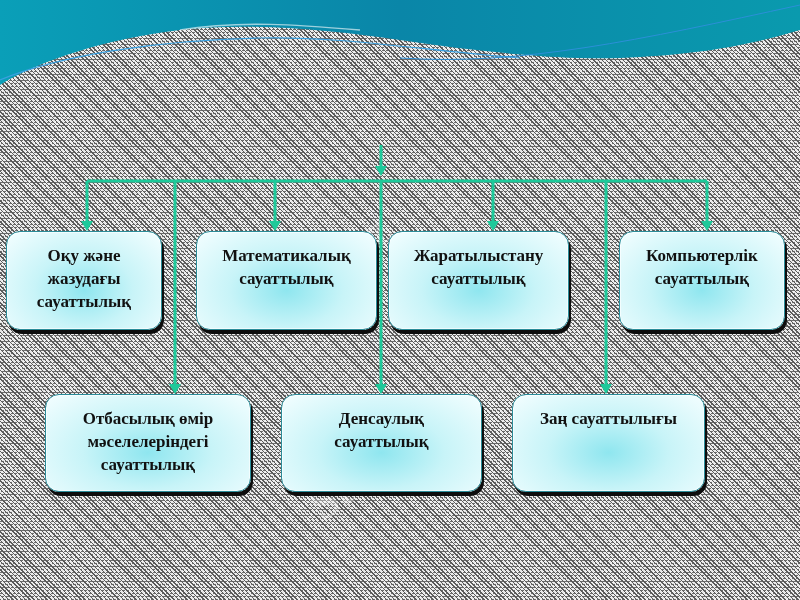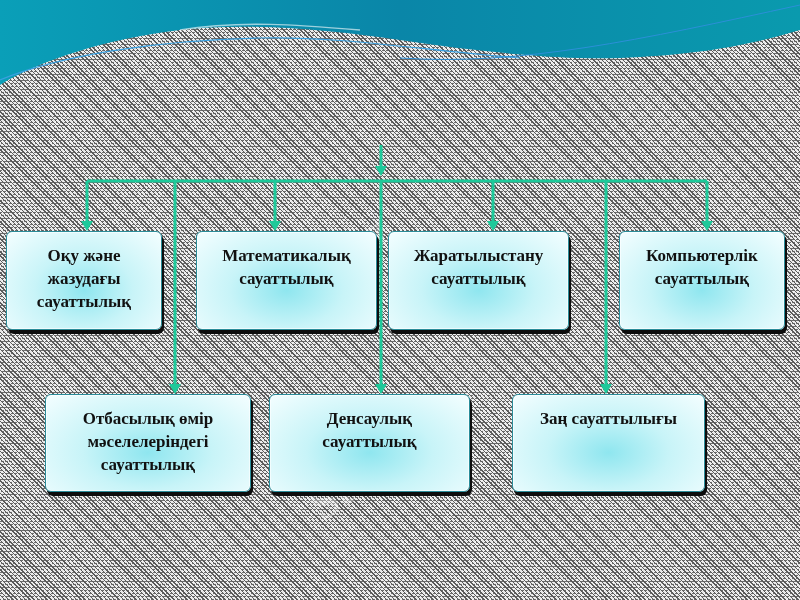--- a/index.html
+++ b/index.html
@@ -19,21 +19,21 @@
       box-sizing: border-box;
       border: 2px solid #3f7fb8;
       background: linear-gradient(90deg, #f6fbff 0%, #bcdcf7 30%, #86bdec 50%, #bcdcf7 70%, #f4f9ff 100%);
       box-shadow: 0 3px 0 #000;
       display: flex; align-items: center; justify-content: center;
     }
     .title-text { color: #e8141e; font-size: 31px; }
     .connectors { position: absolute; left: 0; top: 0; width: 800px; height: 600px; pointer-events: none; }
     .node {
       position: absolute; box-sizing: border-box;
-      border: 1.5px solid #2a8d9a; border-radius: 6px;
+      border: 1.5px solid #2a8d9a; border-radius: 14px;
       background: radial-gradient(ellipse at 50% 60%, #8fe6ef 0%, #c8f4f8 45%, #f4feff 100%);
       box-shadow: 2px 4px 0 #0d0d0d, 0 0 0 1px rgba(255,255,255,0.6) inset;
       text-align: center; padding-top: 12px;
       font-weight: bold; font-size: 17px; line-height: 23px; color: #111;
     }
     .node span { display: block; }
     .watermark { position: absolute; color: rgba(255,255,255,0.35); font-size: 46px; font-weight: bold; transform: rotate(-35deg); white-space: nowrap; }
   </style>
 </head>
 <body>
@@ -107,21 +107,21 @@
   <div class="node" style="left:619px; top:231px; width:166px; height:99px;">
     <span>Компьютерлік</span>
     <span>сауаттылық</span>
   </div>
 
   <div class="node" style="left:45px; top:394px; width:206px; height:98px;">
     <span>Отбасылық өмір</span>
     <span>мәселелеріндегі</span>
     <span>сауаттылық</span>
   </div>
-  <div class="node" style="left:269px; top:394px; width:201px; height:98px;">
+  <div class="node" style="left:281px; top:394px; width:201px; height:98px;">
     <span>Денсаулық</span>
     <span>сауаттылық</span>
   </div>
   <div class="node" style="left:512px; top:394px; width:193px; height:98px;">
     <span>Заң сауаттылығы</span>
   </div>
 
 </div>
 
 </body></html>

